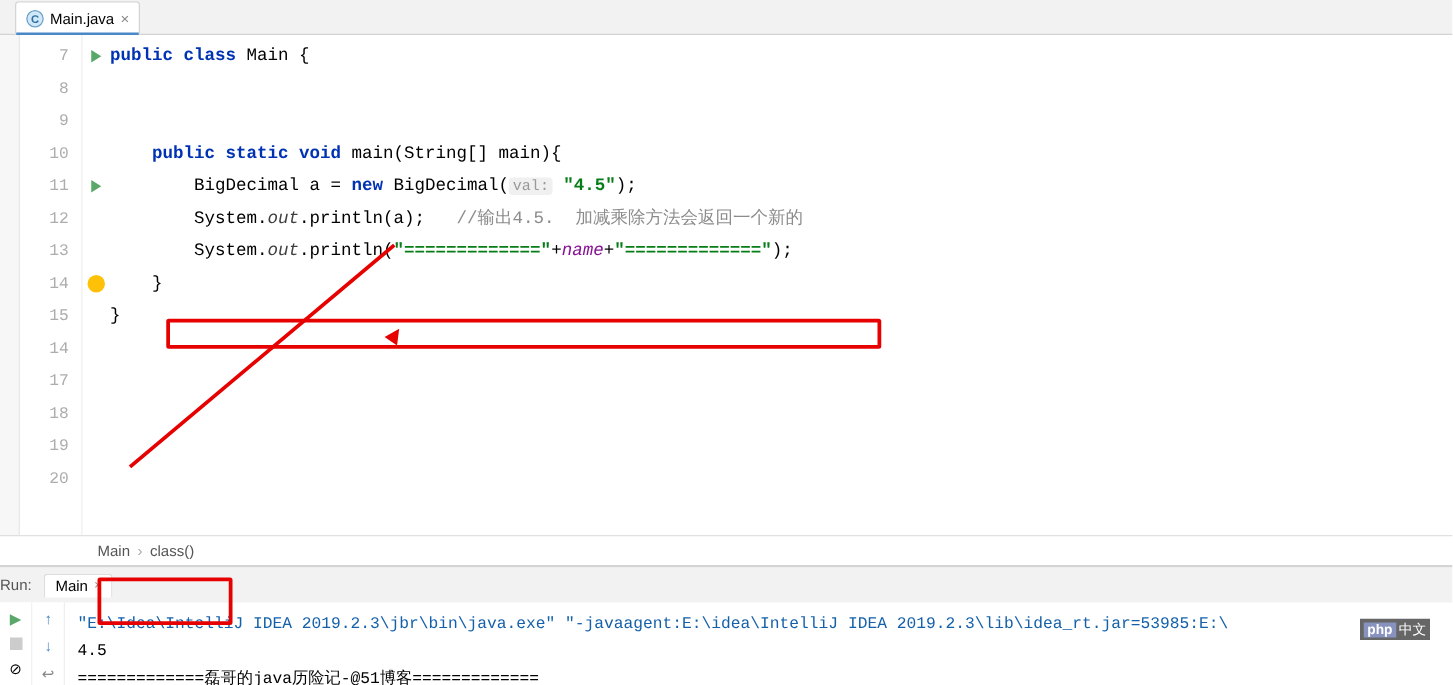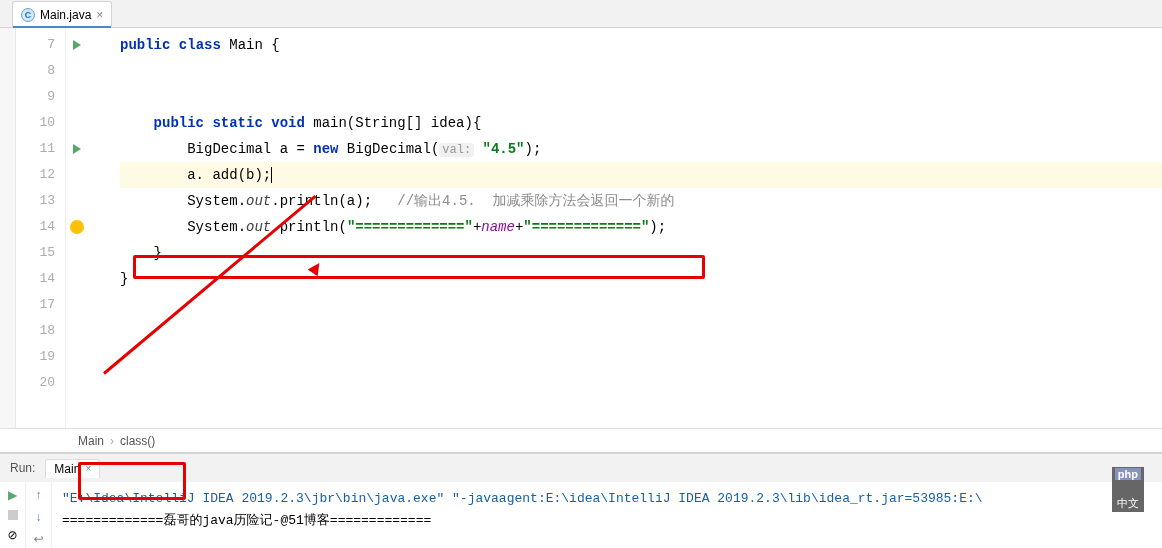--- a/index.html
+++ b/index.html
@@ -11,53 +11,53 @@
   .tab .close { color: #888; font-size: 12px; }
   .editor-area { display: flex; height: 400px; background: #fff; position: relative; }
   .left-strip { width: 16px; background: #f7f7f7; border-right: 1px solid #e8e8e8; }
   .gutter { width: 50px; text-align: right; color: #adadad; font-family: "Consolas","Courier New",monospace; font-size: 13px; line-height: 26px; padding-right: 10px; user-select: none; border-right: 1px solid #f0f0f0; padding-top: 4px;}
   .gutter .ln { height: 26px; display: flex; align-items: center; justify-content: flex-end; gap: 4px;}
   .gutter-icons { width: 22px; padding-top: 4px;}
   .gutter-icons .gi { height: 26px; display: flex; align-items: center; justify-content: center; }
   .run-tri { width: 0; height: 0; border-top: 5px solid transparent; border-bottom: 5px solid transparent; border-left: 8px solid #59a869; }
   .bulb { width: 14px; height: 14px; background: #ffc107; border-radius: 50%; position: relative;}
   .code { font-family: "Consolas","Courier New",monospace; font-size: 14px; line-height: 26px; padding-top: 4px; flex: 1; position: relative; }
-  .code .line { height: 26px; white-space: pre; margin-left: 32px; }
+  .code .line { height: 26px; white-space: pre; }
   .code .line.hl { background: #fffae3; }
   .kw { color: #0033b3; font-weight: bold; }
   .cls { color: #000; }
   .str { color: #067d17; font-weight: bold; }
   .fld { color: #871094; font-style: italic; }
   .hint { color: #999; background: #f0f0f0; border-radius: 3px; padding: 0 3px; font-size: 12px; font-family: Liberation Mono, monospace; }
   .cmt { color: #8c8c8c; }
   .out { color: #404040; font-style: italic; }
   .caret { border-left: 1px solid #000; }
   .breadcrumb-bar { height: 24px; border-top: 1px solid #e0e0e0; background: #fff; display: flex; align-items: center; padding-left: 78px; color: #555; font-size: 12px; gap: 6px; }
   .breadcrumb-bar .sep { color: #aaa; }
   .run-panel { border-top: 2px solid #d4d4d4; background: #fff; }
-  .run-header { height: 28px; background: #f2f2f2; display: flex; align-items: center; padding-left: 10px; gap: 10px; }
+  .run-header { height: 28px; background: #f2f2f2; display: flex; align-items: center; padding-left: 0; gap: 10px; }
   .run-label { color: #555; }
   .run-tab { background: #fff; border: 1px solid #ddd; border-bottom: none; padding: 2px 8px; display: flex; align-items: center; gap: 5px; border-radius: 3px 3px 0 0;}
   .run-tab .pin { color: #888; font-size: 10px; }
   .run-body { display: flex; height: 74px; }
   .run-tool-col { width: 26px; background: #fff; border-right: 1px solid #eee; display: flex; flex-direction: column; align-items: center; padding-top: 6px; gap: 8px;}
   .tool-ico { width: 14px; height: 14px; display:flex; align-items:center; justify-content:center;}
   .tool-ico.play { color:#59a869; }
   .tool-ico.stop { width:10px;height:10px;background:#ccc;}
   .tool-ico.up { color:#4a88c7; }
   .tool-ico.down { color:#4a88c7; }
   .tool-ico.wrap { color:#888;}
   .console { flex: 1; font-family: "Consolas","Courier New",monospace; font-size: 13px; line-height: 22px; padding: 6px 10px; color: #000; }
   .console .cmd { color: #1460aa; }
   .overlay { position: absolute; pointer-events: none; top:0; left:0; width:100%; height:100%; }
   .red-box1 { position: absolute; border: 3px solid #e60000; left: 133px; top: 255px; width: 572px; height: 24px; border-radius: 2px;}
   .red-box2 { position: absolute; border: 3px solid #e60000; left: 78px; top: 462px; width: 108px; height: 38px; border-radius: 2px;}
   .red-line { position: absolute; width: 276px; height: 3px; background: #e60000; left: 104px; top: 372px; transform: rotate(-40deg); transform-origin: left center;}
   .red-arrow { position:absolute; left:310px; top:262px; width:0;height:0;border-left:6px solid transparent;border-right:6px solid transparent;border-bottom:12px solid #e60000; transform: rotate(34deg);}
-  .php-badge { position: absolute; right: 18px; bottom: 36px; background: #666; color: #fff; font-size: 11px; padding: 1px 3px; display:flex; align-items:center; gap:16px;flex-direction:column;}
+  .php-badge { position: absolute; right: 18px; bottom: 36px; background: #666; color: #fff; font-size: 11px; padding: 1px 3px; display:flex; align-items:center; gap:2px;}
   .php-badge .p { background:#8892bf; color:#fff; padding:0 3px; font-weight:bold;}
   .scroll-hint { position:absolute; right:2px; top:30px; width:10px; height:10px; background:#fff; border:1px solid #ccc;}
 </style>
 </head>
 <body>
 
 <div class="tab-bar">
   <div class="tab active">
     <span class="file-icon">C</span>
     <span>Main.java</span>
@@ -103,23 +103,22 @@
       <div class="gi"></div>
       <div class="gi"></div>
       <div class="gi"></div>
       <div class="gi"></div>
       <div class="gi"></div>
   </div>
   <div class="code">
     <div class="line"><span class="kw">public</span> <span class="kw">class</span> <span class="cls">Main</span><span> {</span></div>
     <div class="line"></div>
     <div class="line"></div>
-    <div class="line">    <span class="kw">public static void</span> <span>main</span><span>(String[] idea){</span></div>
+    <div class="line">    <span class="kw">public static void</span> <span>main</span><span>(String[] main){</span></div>
     <div class="line">        <span>BigDecimal a = </span><span class="kw">new</span><span> BigDecimal(</span><span class="hint">val:</span><span class="str"> "4.5"</span><span>);</span></div>
-    <div class="line hl">        <span>a. add(b);</span><span class="caret"></span></div>
     <div class="line">        <span>System.</span><span class="fld out">out</span><span>.println(a);   </span><span class="cmt">//输出4.5.  加减乘除方法会返回一个新的</span></div>
     <div class="line">        <span>System.</span><span class="fld out">out</span><span>.println(</span><span class="str">"============="</span><span>+</span><span class="fld">name</span><span>+</span><span class="str">"============="</span><span>);</span></div>
     <div class="line">    <span>}</span></div>
     <div class="line"><span>}</span></div>
     <div class="line"></div>
     <div class="line"></div>
   </div>
 </div>
 
 <div class="breadcrumb-bar">
@@ -142,20 +141,21 @@
       <div class="tool-ico stop"></div>
       <div class="tool-ico">⊘</div>
     </div>
     <div class="run-tool-col">
       <div class="tool-ico up">↑</div>
       <div class="tool-ico down">↓</div>
       <div class="tool-ico wrap">↩</div>
     </div>
     <div class="console">
       <div class="cmd">"E:\Idea\IntelliJ IDEA 2019.2.3\jbr\bin\java.exe" "-javaagent:E:\idea\IntelliJ IDEA 2019.2.3\lib\idea_rt.jar=53985:E:\</div>
+      <div>4.5</div>
       <div>=============磊哥的java历险记-@51博客=============</div>
     </div>
   </div>
 </div>
 
 <div class="overlay">
   <div class="red-box1"></div>
   <div class="red-box2"></div>
   <div class="red-line"></div>
   <div class="red-arrow"></div>

